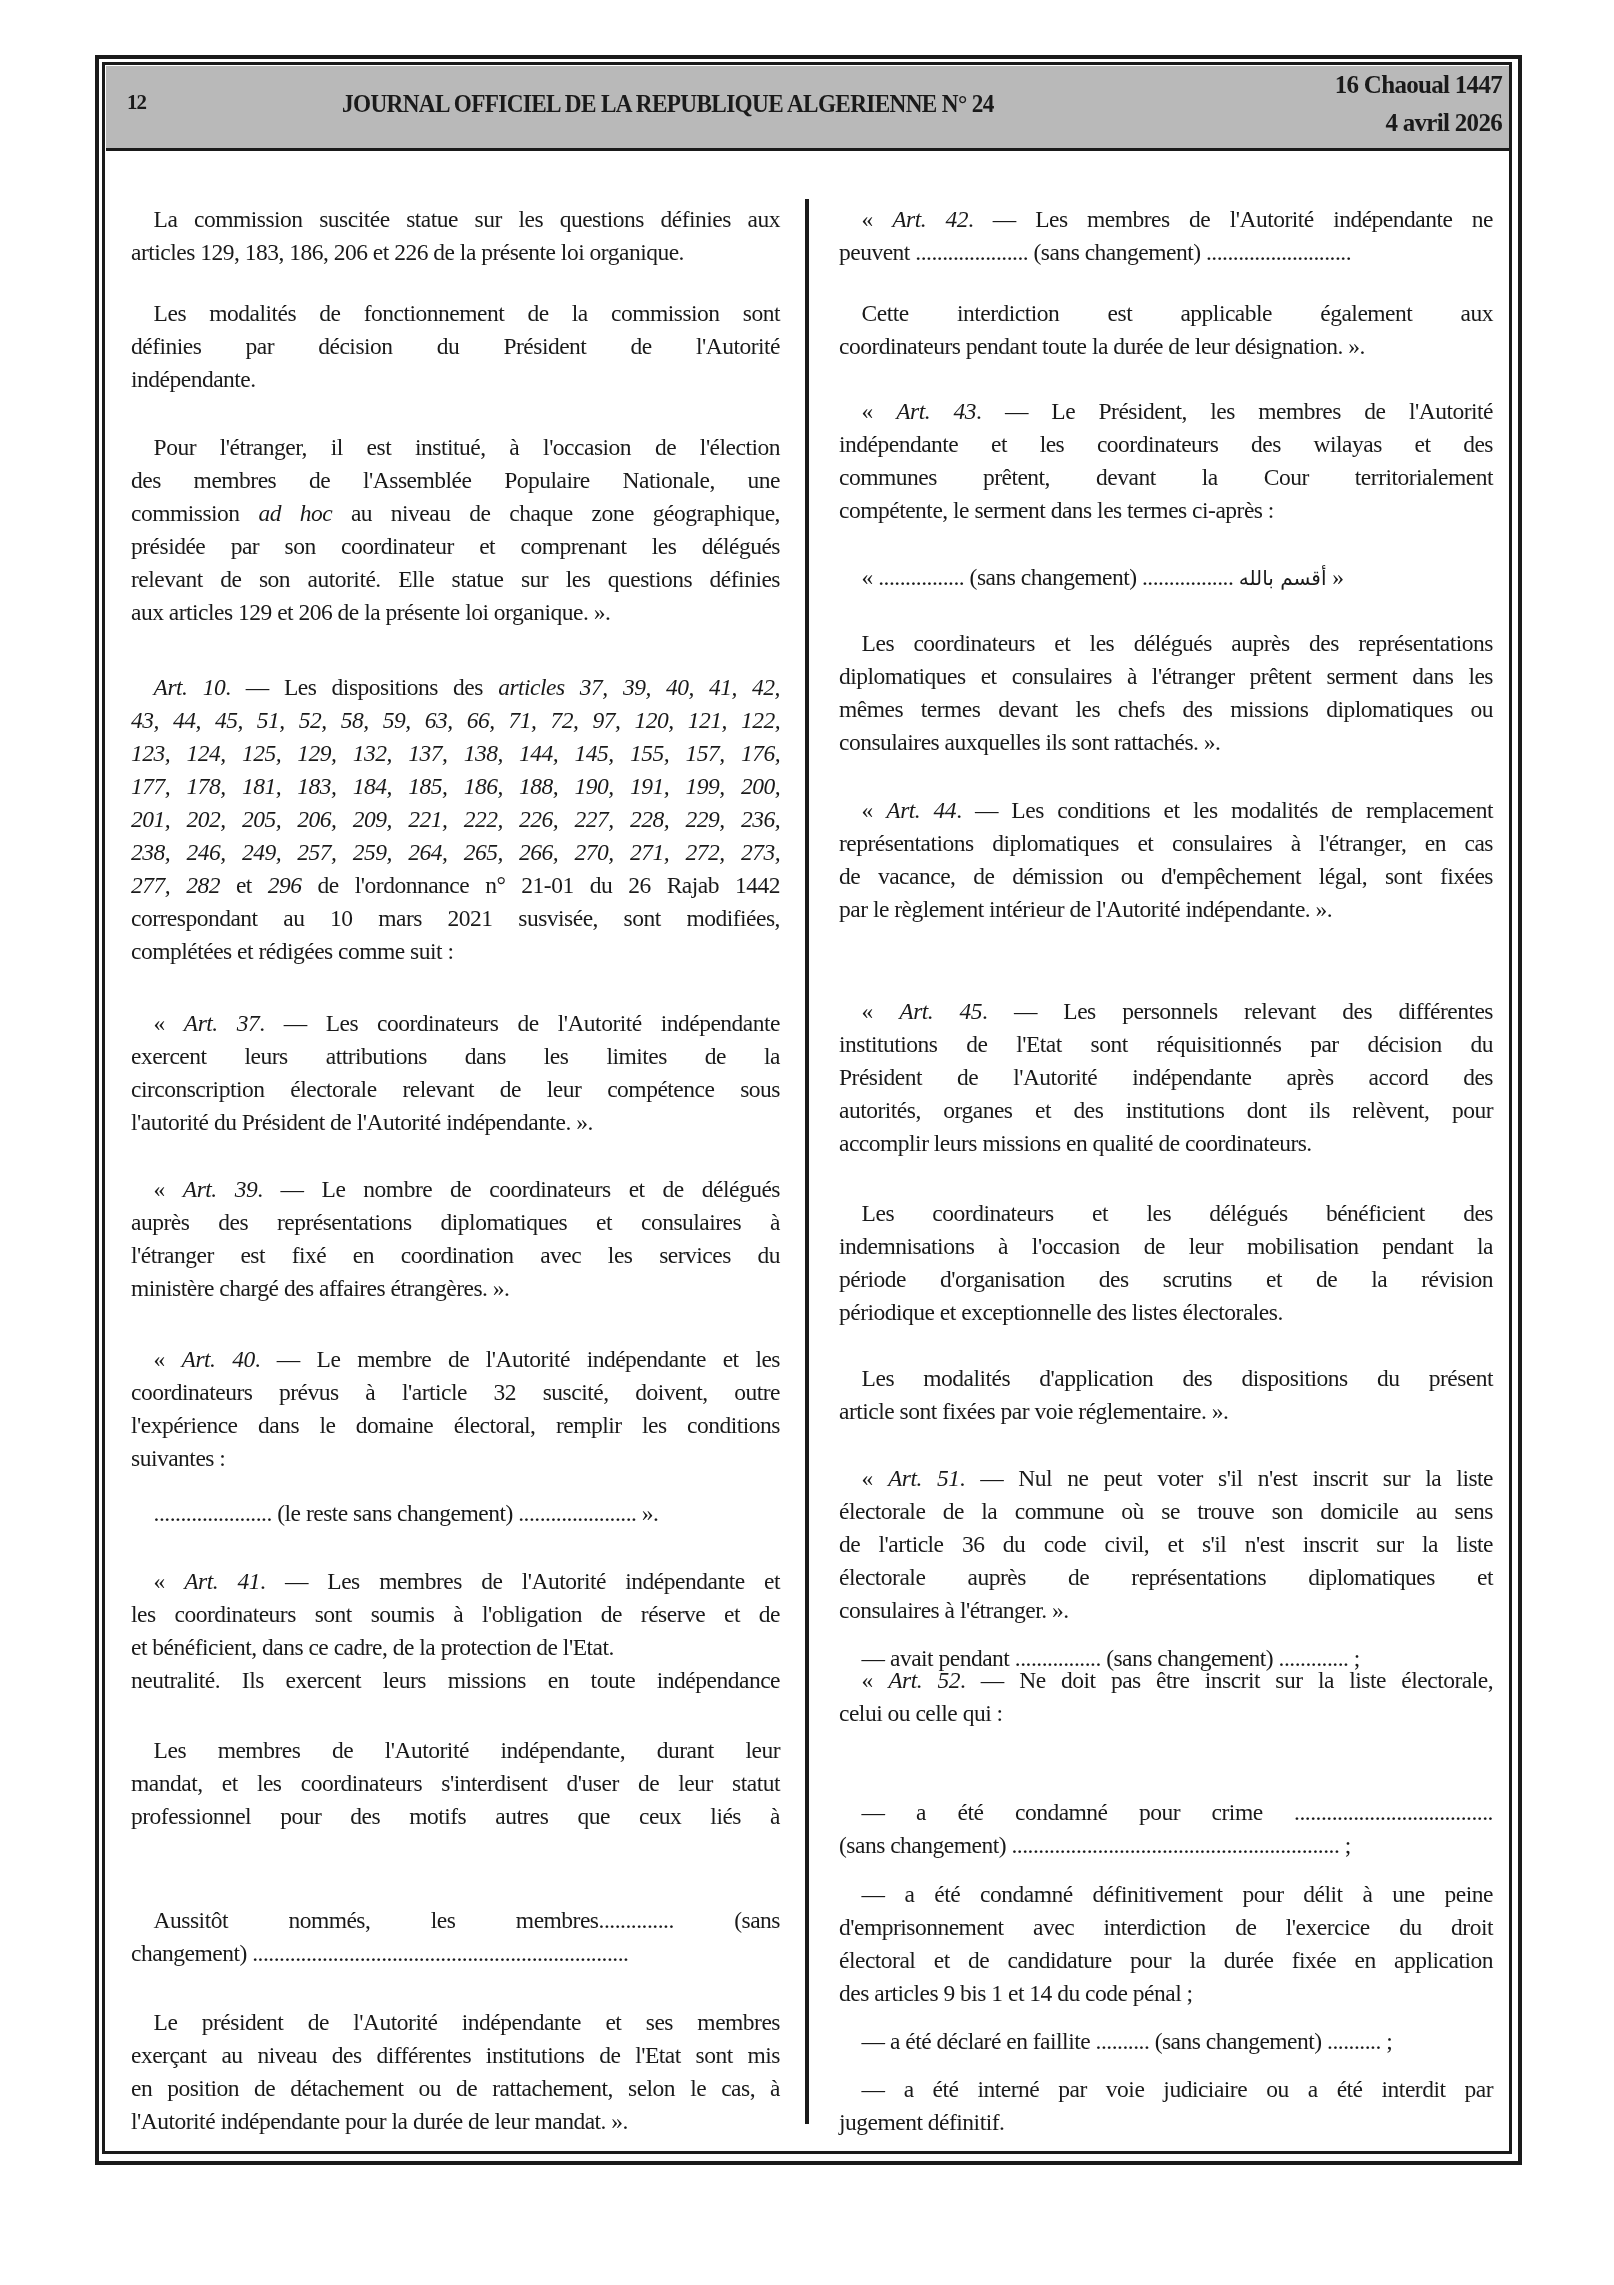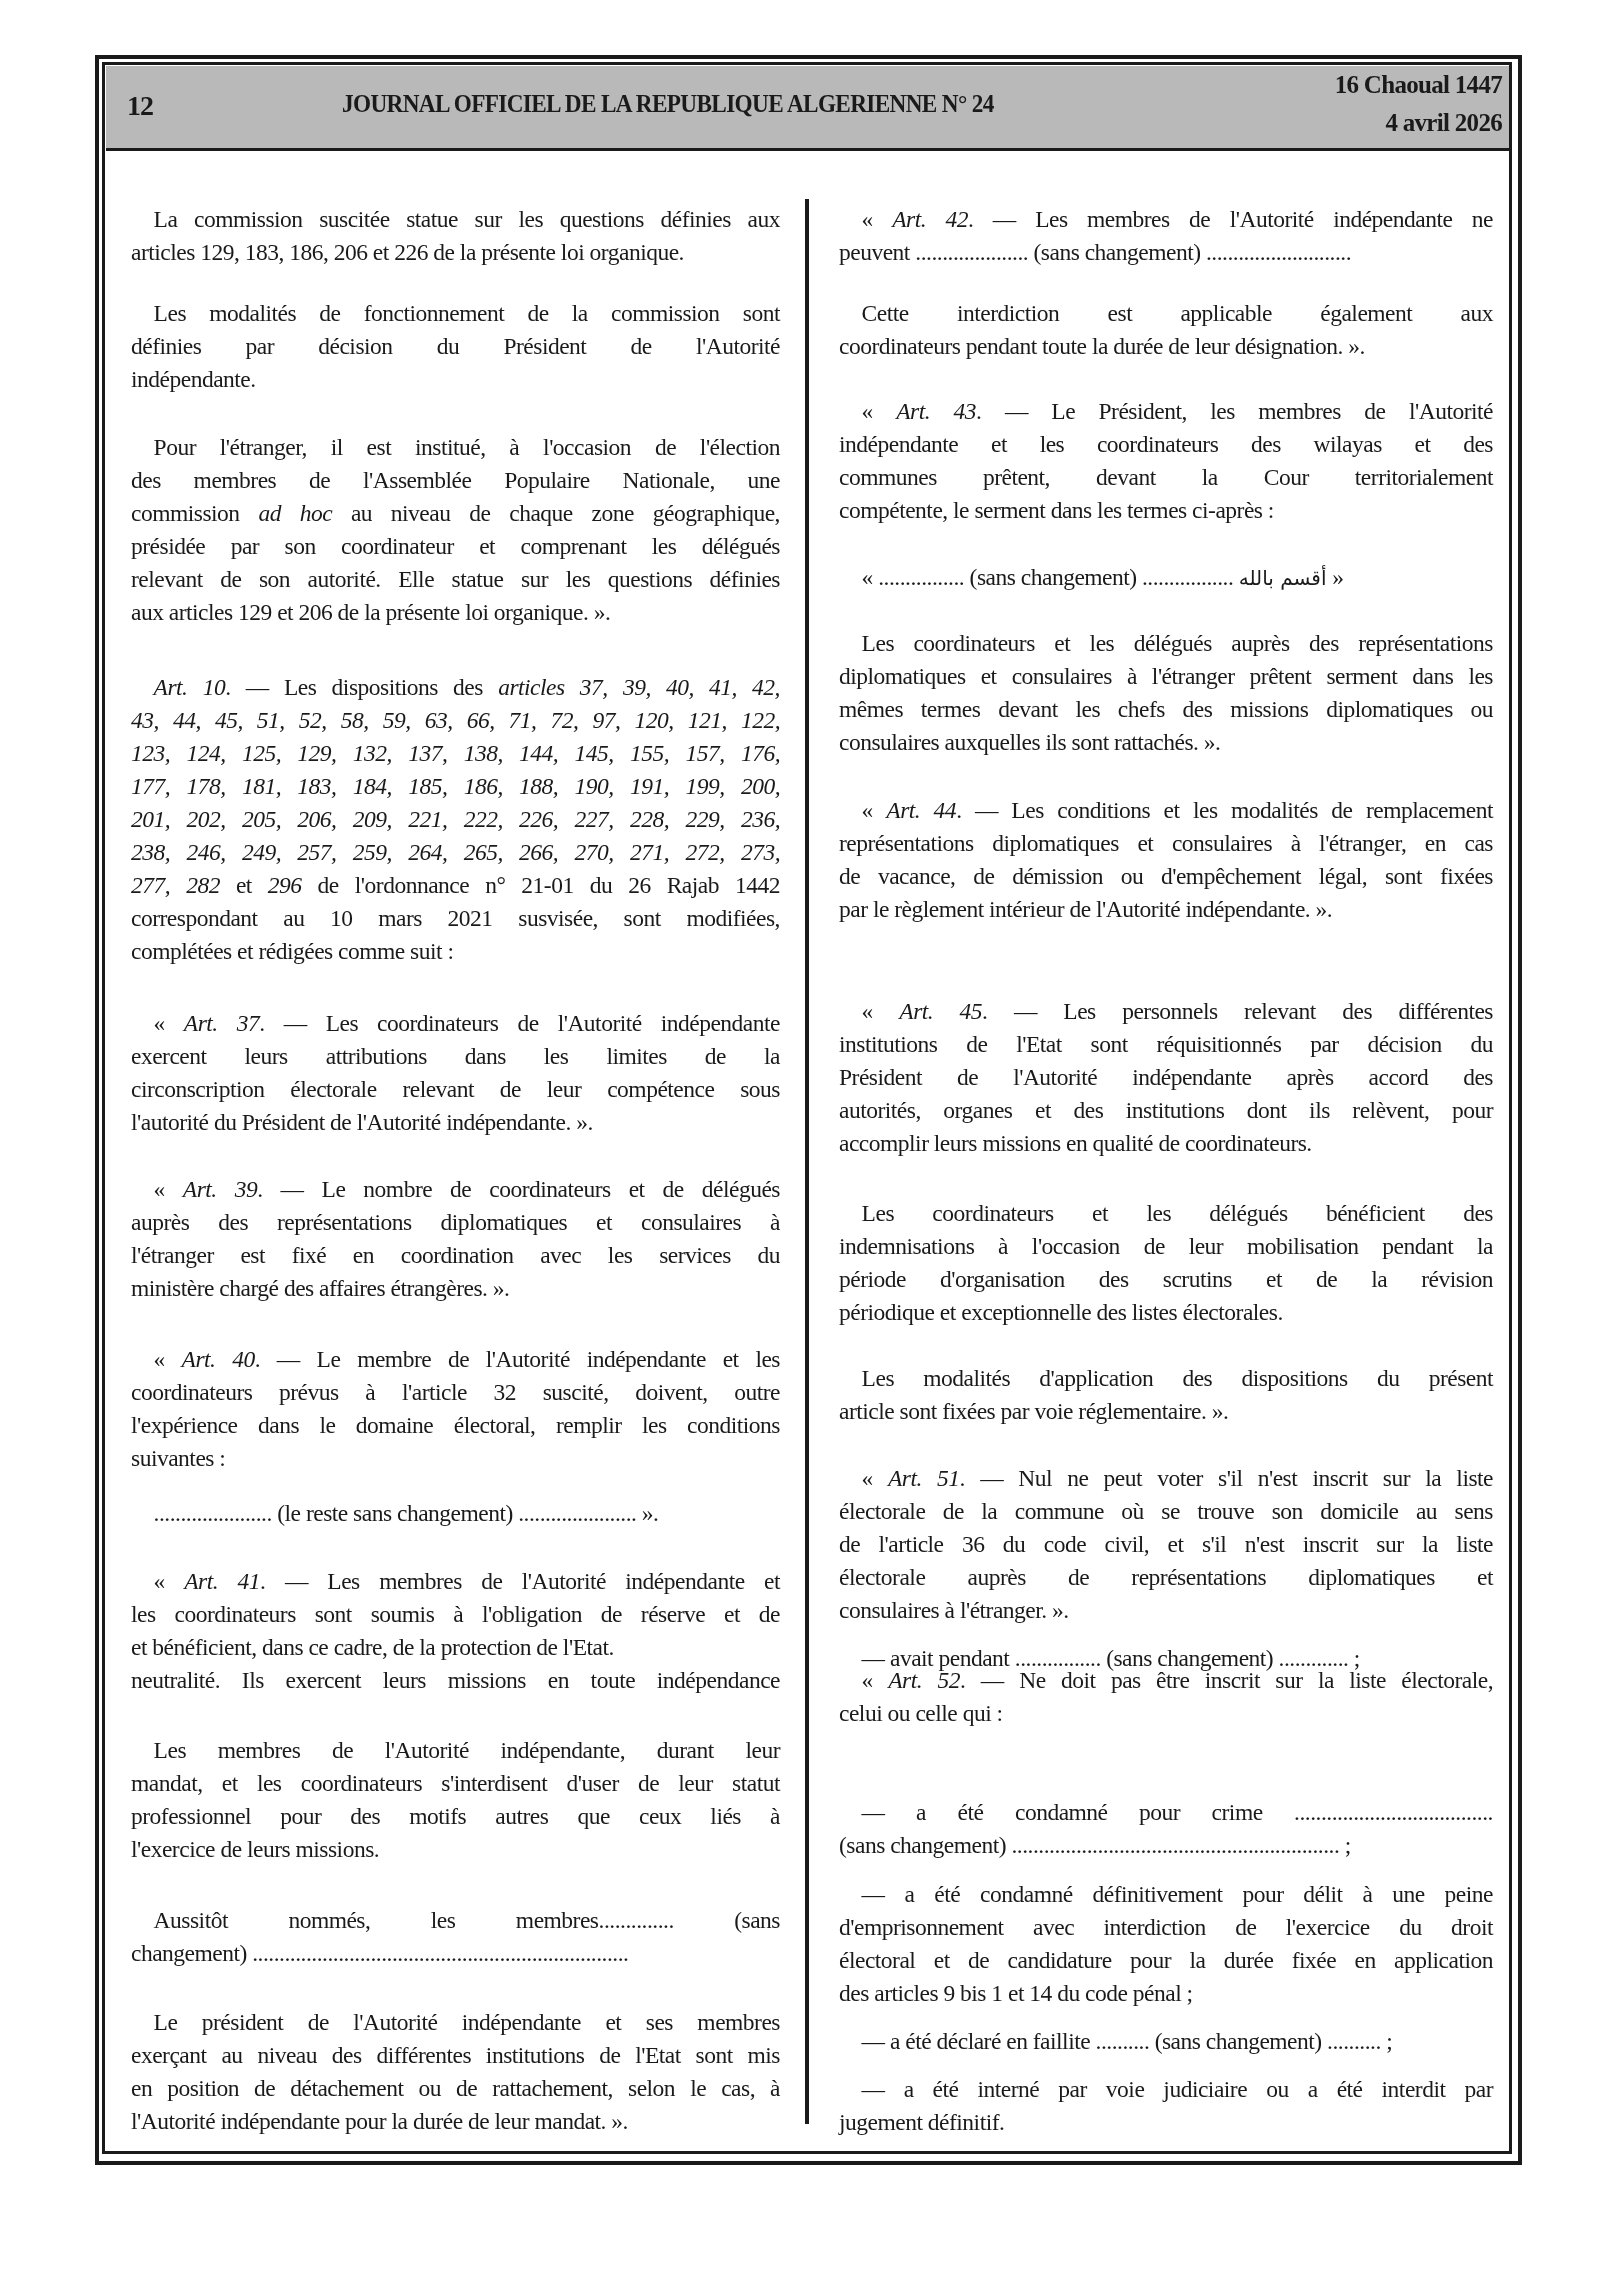--- a/index.html
+++ b/index.html
@@ -4,21 +4,21 @@
 <style>
   html, body { margin:0; padding:0; background:#ffffff; }
   body { width:1615px; height:2285px; position:relative; overflow:hidden;
          font-family:"Liberation Serif", "DejaVu Serif", serif; color:#1a1a1a; }
   .outer { position:absolute; left:95px; top:55px; width:1427px; height:2110px;
            border:4.5px solid #1a1a1a; box-sizing:border-box; }
   .inner { position:absolute; left:102px; top:62px; width:1410px; height:2092px;
            border:3.6px solid #1a1a1a; box-sizing:border-box; }
   .header { position:absolute; left:106px; top:66px; width:1403px; height:85px;
             background:#b9b9b9; border-bottom:3.6px solid #1a1a1a; box-sizing:border-box; }
-  .hdr-page { position:absolute; left:127px; top:90px; font-size:28px; font-weight:bold;
+  .hdr-page { position:absolute; left:127px; top:90px; font-size:21px; font-weight:bold;
               letter-spacing:-0.9px; }
   .hdr-title { position:absolute; left:342px; top:90px; font-size:25px; font-weight:bold;
                letter-spacing:-0.7px; transform:scaleX(0.93); transform-origin:left top; white-space:nowrap; }
   .hdr-date { position:absolute; right:113px; font-size:25px; font-weight:bold; text-align:center;
               letter-spacing:-0.7px; white-space:nowrap; }
   .hdr-date.l1 { top:71px; }
   .hdr-date.l2 { top:109px; }
   .divider { position:absolute; left:805px; top:199px; width:3.6px; height:1925px; background:#1a1a1a; }
   .col { position:absolute; top:0; }
   .col-left { left:131px; width:649px; }
@@ -98,21 +98,20 @@
     <div class="para" style="top: 1565px;">
       <span class="line indent">« <span class="it">Art. 41</span>. — Les membres de l'Autorité indépendante et</span>
       <span class="line">les coordinateurs sont soumis à l'obligation de réserve et de</span>
       <span class="line last">et bénéficient, dans ce cadre, de la protection de l'Etat.</span>
       <span class="line">neutralité. Ils exercent leurs missions en toute indépendance</span>
     </div>
     <div class="para" style="top: 1734px;">
       <span class="line indent">Les membres de l'Autorité indépendante, durant leur</span>
       <span class="line">mandat, et les coordinateurs s'interdisent d'user de leur statut</span>
       <span class="line">professionnel pour des motifs autres que ceux liés à</span>
-      <span class="line last">l'exercice de leurs missions.</span>
     </div>
     <div class="para" style="top: 1904px;">
       <span class="line indent">Aussitôt nommés, les membres.............. (sans</span>
       <span class="line last">changement) ......................................................................</span>
     </div>
     <div class="para" style="top: 2006px;">
       <span class="line indent">Le président de l'Autorité indépendante et ses membres</span>
       <span class="line">exerçant au niveau des différentes institutions de l'Etat sont mis</span>
       <span class="line">en position de détachement ou de rattachement, selon le cas, à</span>
       <span class="line last">l'Autorité indépendante pour la durée de leur mandat. ».</span>

